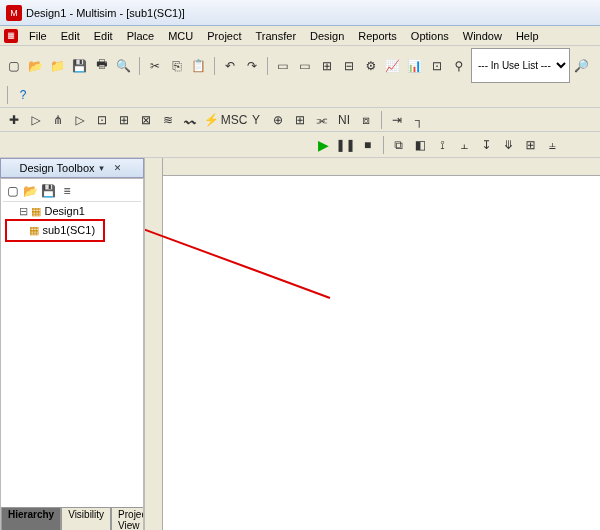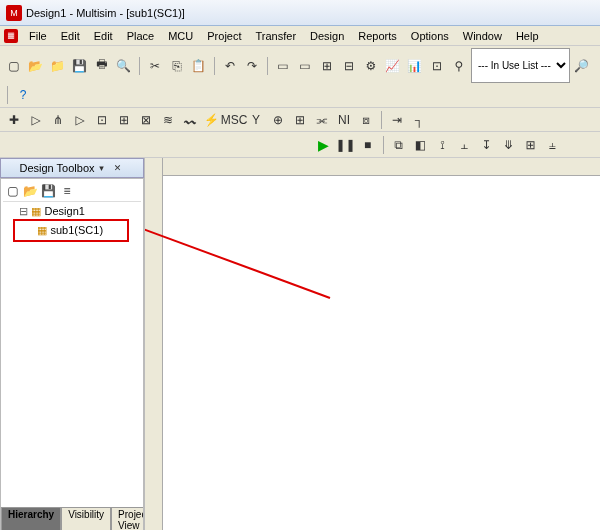--- a/index.html
+++ b/index.html
@@ -140,21 +140,21 @@
         <span class="tbtn" style="width:16px;height:16px">📂</span>
         <span class="tbtn" style="width:16px;height:16px">💾</span>
         <span class="tbtn" style="width:16px;height:16px">≡</span>
       </div>
       <div style="padding:2px">
         <div class="tree-item" style="padding-left:14px">
           <span class="exp">⊟</span>
           <span style="color:#c80">▦</span>
           <span>Design1</span>
         </div>
-        <div class="red-box" style="margin-left:8px;padding:2px 22px 2px 2px">
+        <div class="red-box" style="padding:2px 6px 2px 2px">
           <div class="tree-item" style="padding-left:20px">
             <span style="color:#c80">▦</span>
             <span>sub1(SC1)</span>
           </div>
         </div>
       </div>
       <div class="bottom-tabs">
         <span class="tab active">Hierarchy</span>
         <span class="tab">Visibility</span>
         <span class="tab">Project View</span>

